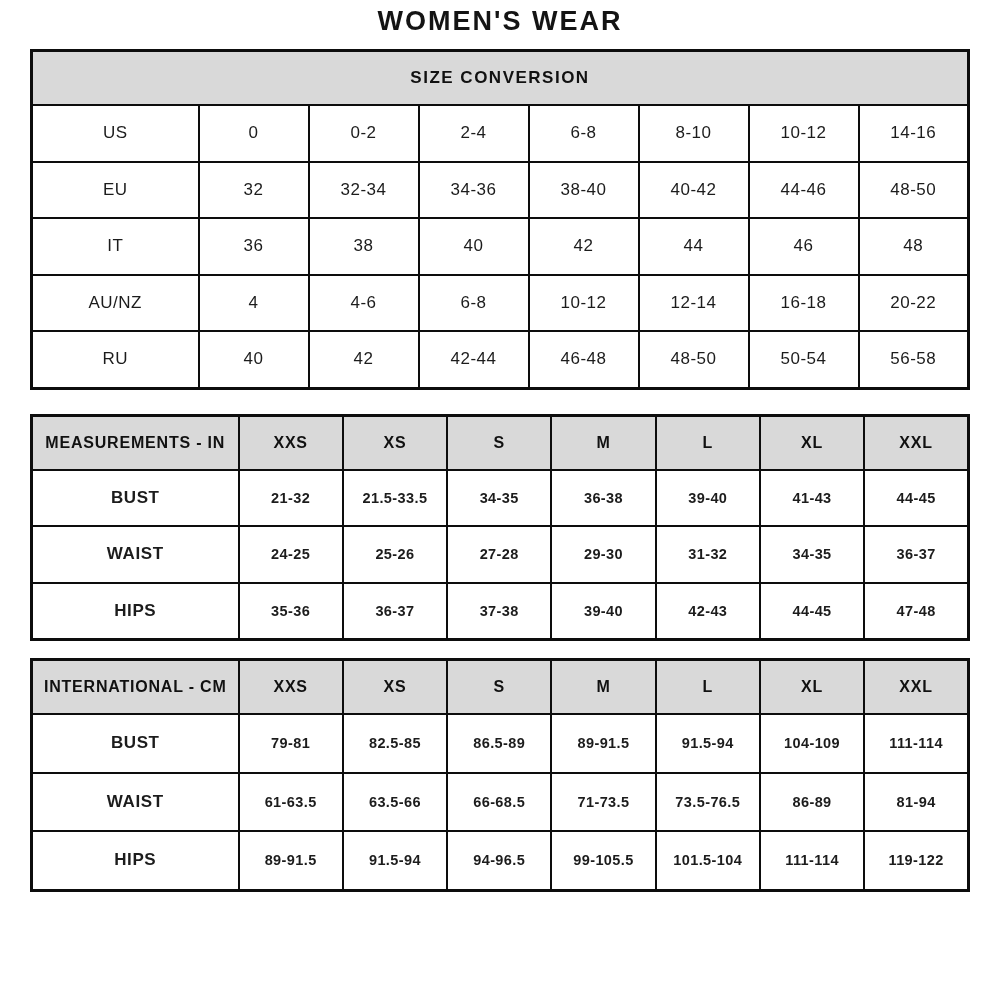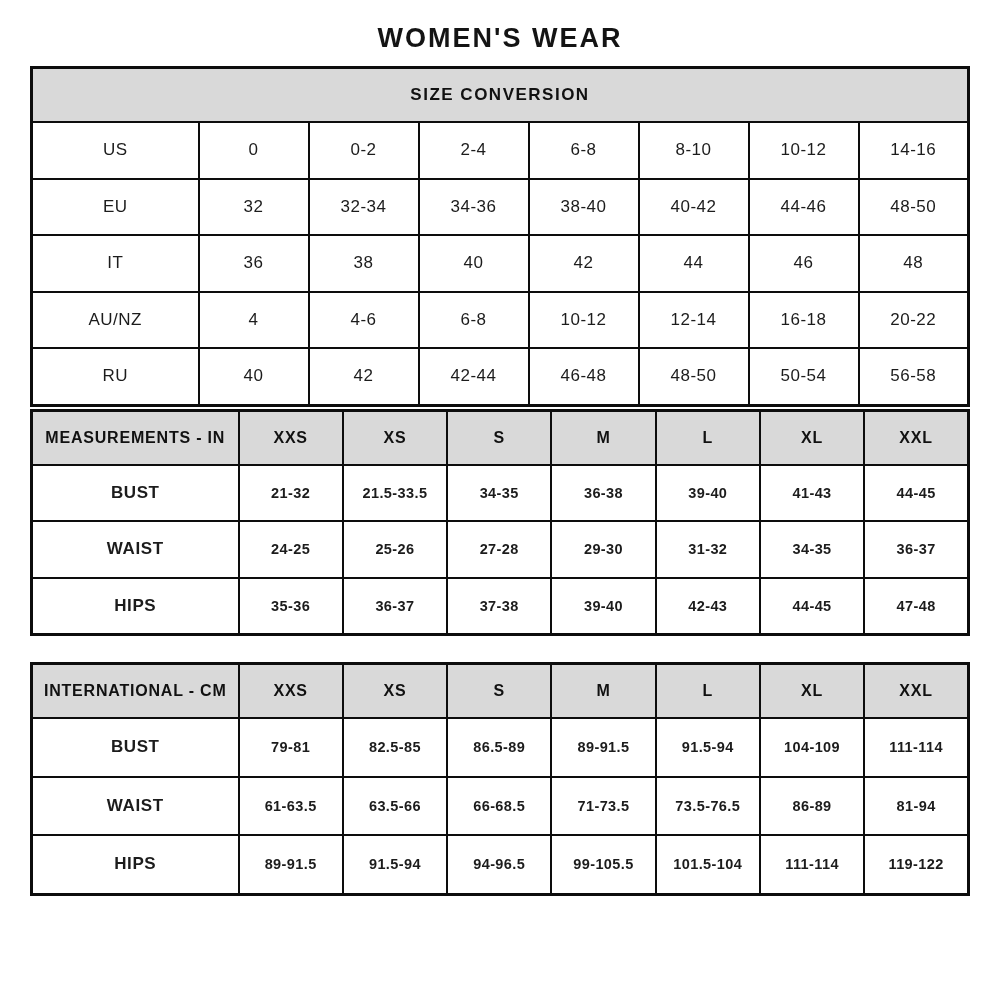--- a/index.html
+++ b/index.html
@@ -9,21 +9,21 @@
     width: 1000px;
     height: 1000px;
     font-family: "Liberation Sans", "DejaVu Sans", sans-serif;
     color: #1c1c1c;
     -webkit-font-smoothing: antialiased;
   }
   .sheet {
     width: 1000px;
     height: 1000px;
     box-sizing: border-box;
-    padding-top: 21px;
+    padding-top: 4px;
   }
   .page-title {
     text-align: center;
     font-size: 27px;
     font-weight: 700;
     letter-spacing: 2px;
     margin: 0 0 11px 0;
     line-height: 34px;
     color: #141414;
   }
@@ -36,32 +36,32 @@
   }
   td {
     border: 2.5px solid #0d0d0d;
     text-align: center;
     vertical-align: middle;
     padding: 0;
     overflow: hidden;
     white-space: nowrap;
   }
   
-  .t1 { margin-bottom: 2px; }
+  .t1 { margin-bottom: 24px; }
   .t1 .banner-row td {
     height: 52px;
     background: #d9d9d9;
     font-size: 17px;
     font-weight: 700;
     letter-spacing: 1.5px;
     color: #111111;
   }
   .t1 .data-row td { height: 54.5px; font-size: 17px; font-weight: 500; letter-spacing: 0.5px; }
   
-  .t2 { margin-bottom: 26px; }
+  .t2 { margin-bottom: 17px; }
   .meas .header-row td {
     height: 52px;
     background: #d9d9d9;
     font-size: 16px;
     font-weight: 700;
     letter-spacing: 0.8px;
     color: #111111;
   }
   .t2 .data-row td { height: 54.5px; }
   .t3 .data-row td { height: 56.5px; }

